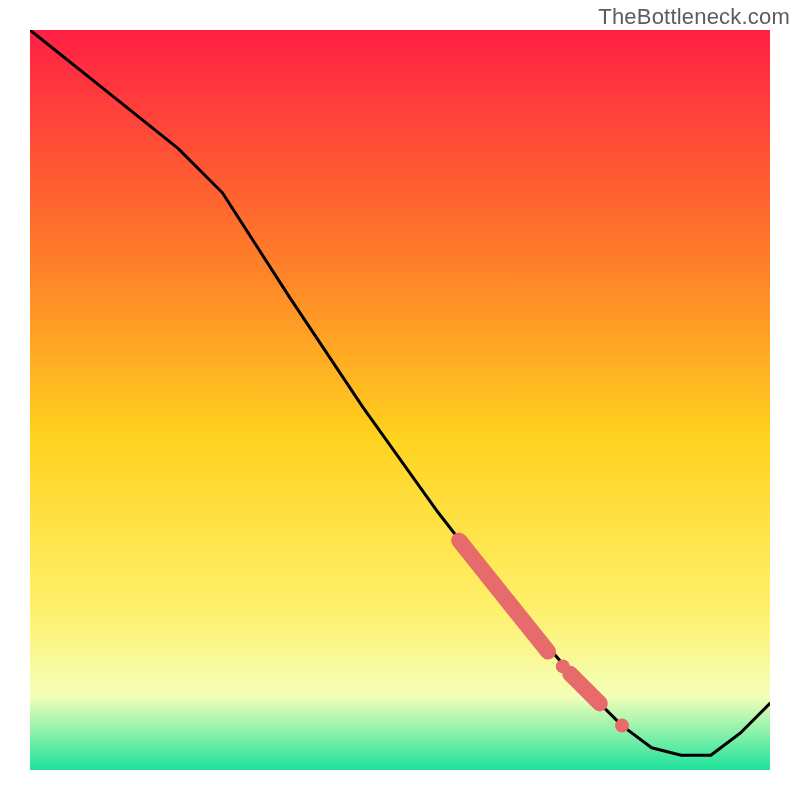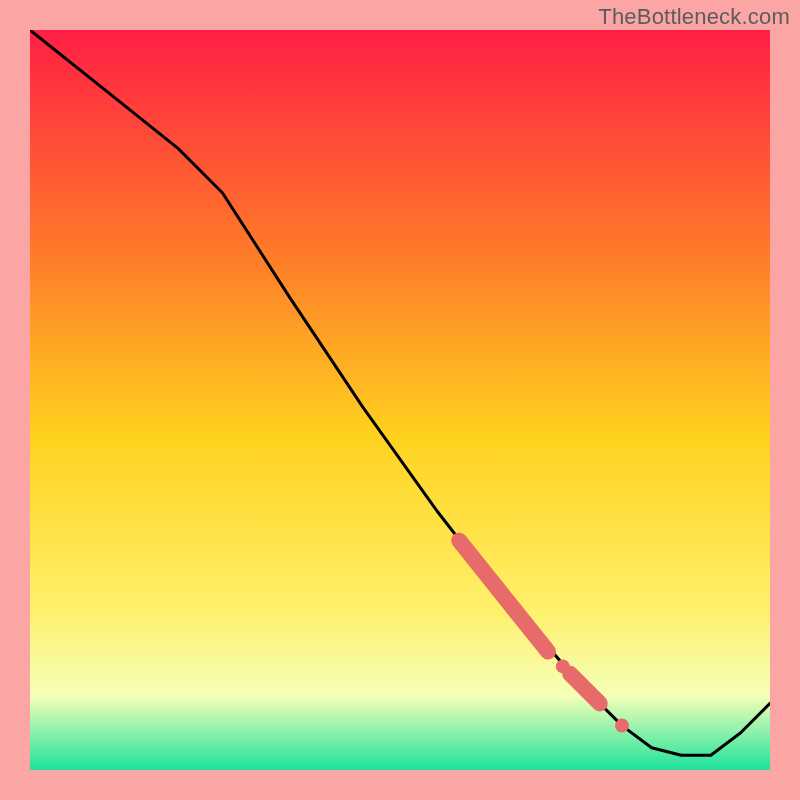--- a/index.html
+++ b/index.html
@@ -9,21 +9,21 @@
     height: 800px;
     background: #000;
     overflow: hidden;
     font-family: Arial, Helvetica, sans-serif;
   }
   .frame {
     position: absolute;
     left: 0; top: 0;
     width: 800px;
     height: 800px;
-    background: #fca5a5;
+    background: #ffffff;
   }
   .plot {
     position: absolute;
     left: 30px;
     top: 30px;
     width: 740px;
     height: 740px;
   }
   .plot svg {
     display: block;

